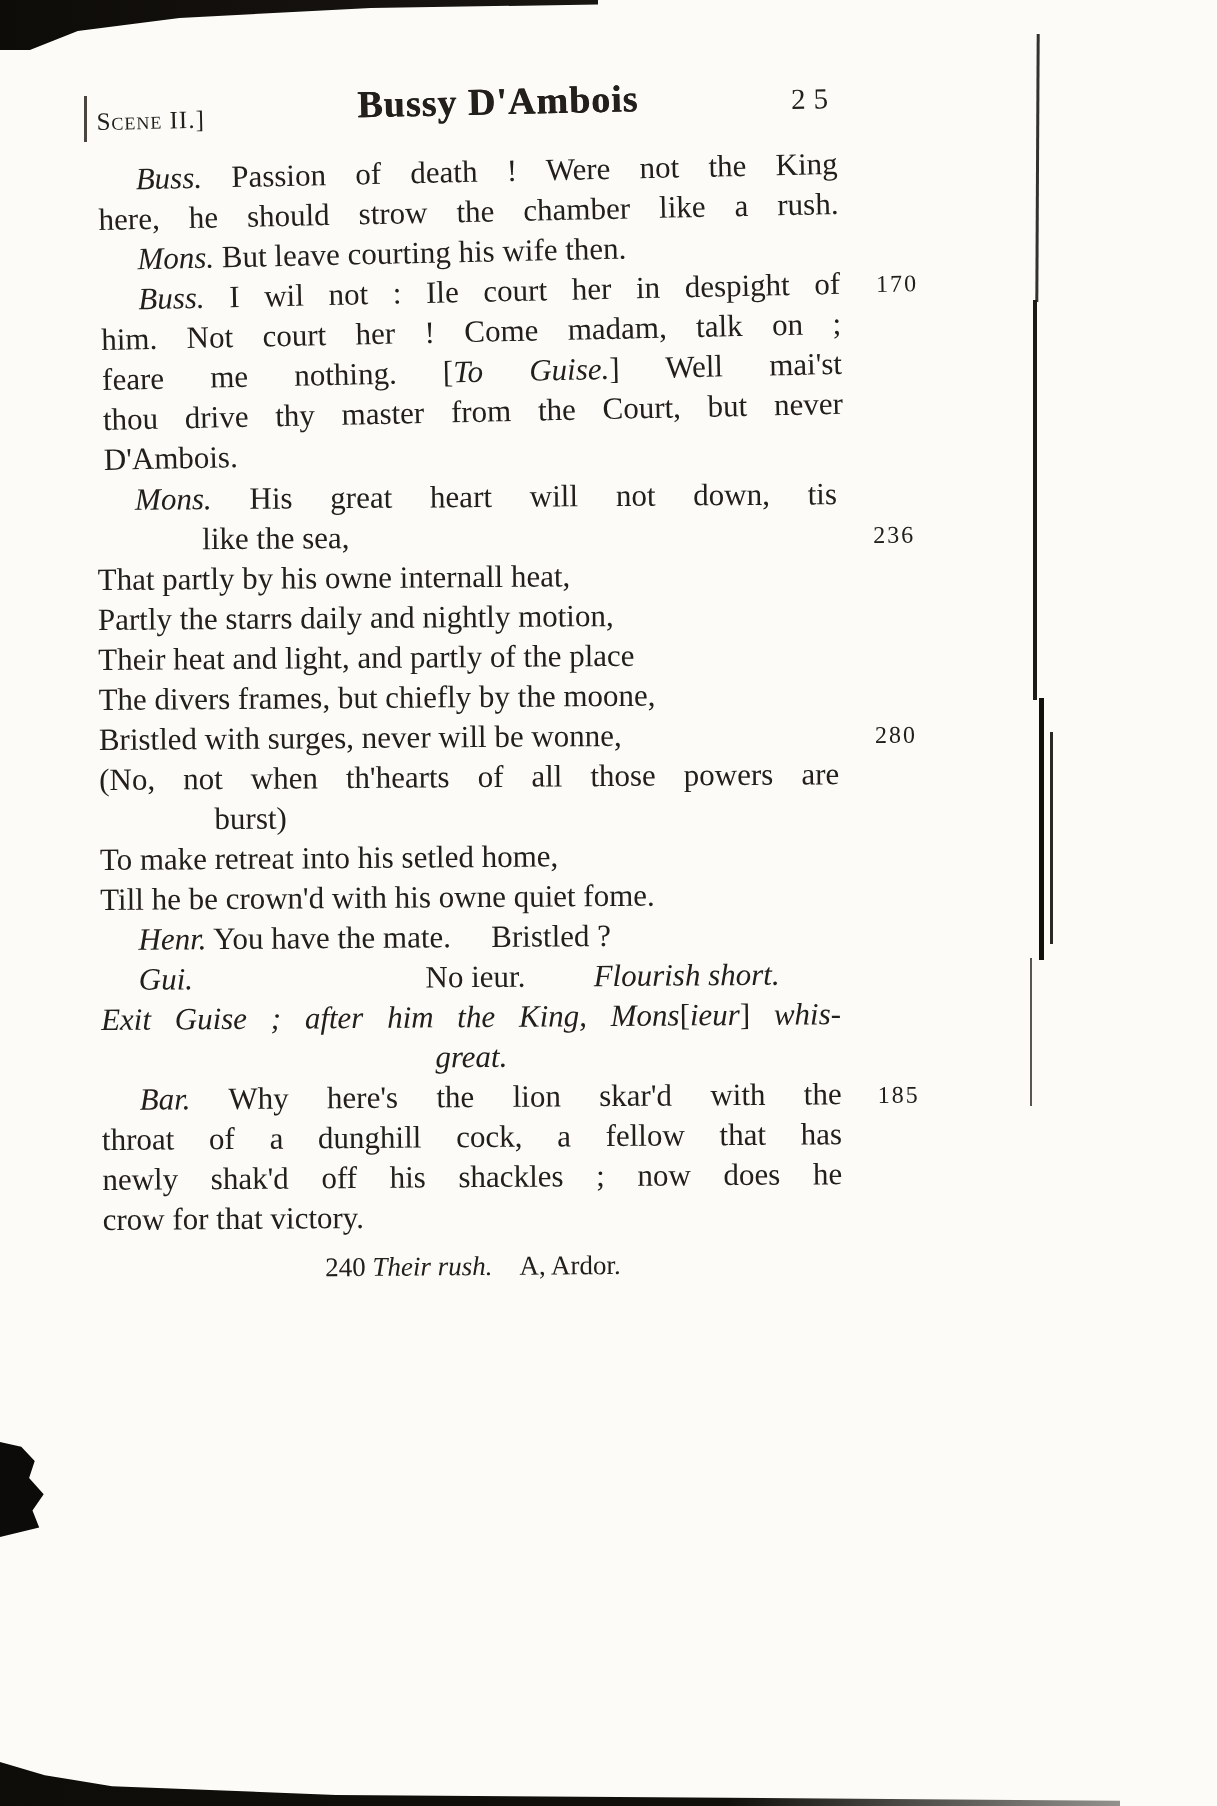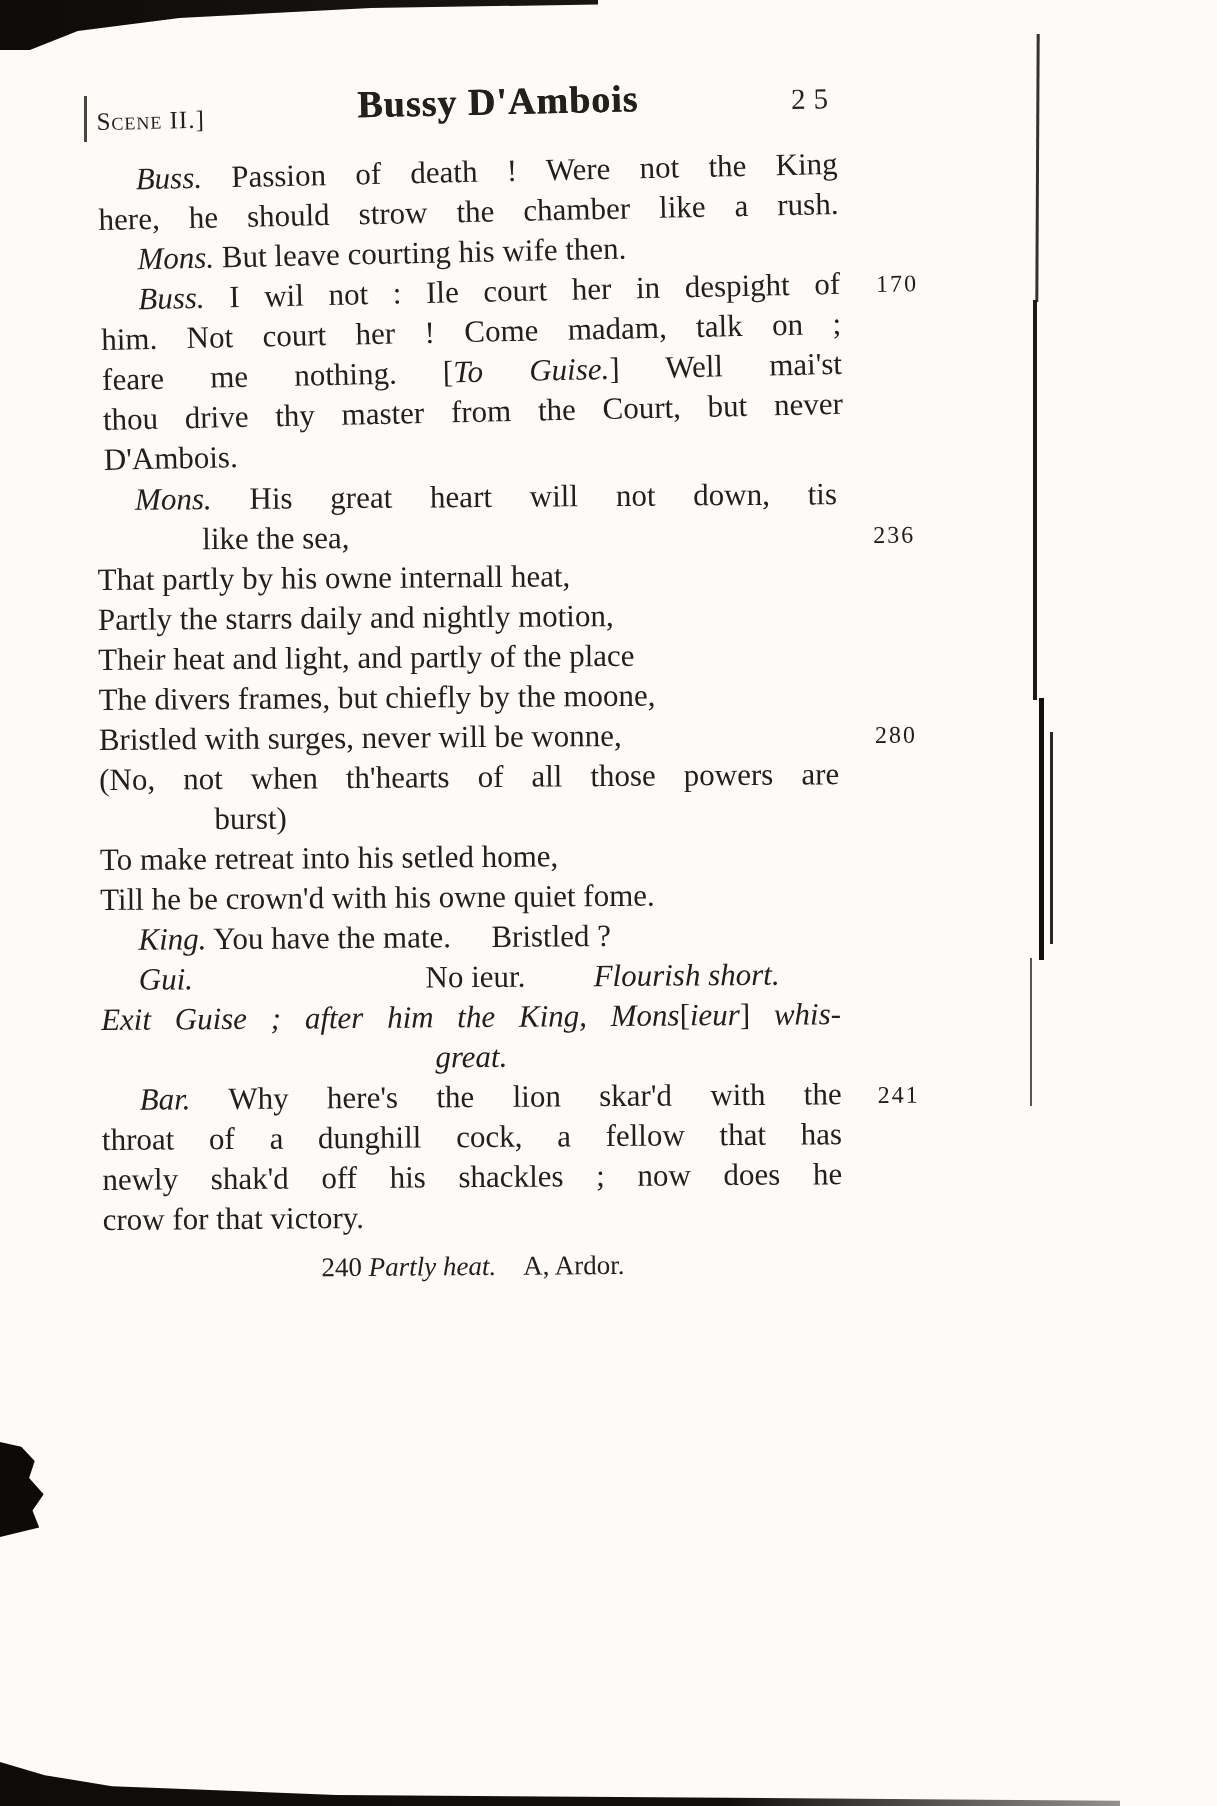--- a/index.html
+++ b/index.html
@@ -139,26 +139,26 @@
           <div class="line" style="padding-left: 105px;"><span class="rm">like the sea,</span><span class="lnum">236</span></div>
           <div class="line"><span class="rm">That partly by his owne internall heat,</span></div>
           <div class="line"><span class="rm">Partly the starrs daily and nightly motion,</span></div>
           <div class="line"><span class="rm">Their heat and light, and partly of the place</span></div>
           <div class="line"><span class="rm">The divers frames, but chiefly by the moone,</span></div>
           <div class="line"><span class="rm">Bristled with surges, never will be wonne,</span><span class="lnum">280</span></div>
           <div class="line justify"><span class="rm">(No, not when th'hearts of all those powers are</span></div>
           <div class="line" style="padding-left: 115px;"><span class="rm">burst)</span></div>
           <div class="line"><span class="rm">To make retreat into his setled home,</span></div>
           <div class="line"><span class="rm">Till he be crown'd with his owne quiet fome.</span></div>
-          <div class="line" style="padding-left: 38px;"><span class="it">King.</span><span class="rm"> You have the mate.</span><span class="gap" style="width: 1.3em;"></span><span class="rm">Bristled ?</span></div>
+          <div class="line" style="padding-left: 38px;"><span class="it">Henr.</span><span class="rm"> You have the mate.</span><span class="gap" style="width: 1.3em;"></span><span class="rm">Bristled ?</span></div>
           <div class="line" style="padding-left: 38px;"><span class="it">Gui.</span><span class="gap" style="width: 7.5em;"></span><span class="rm">No ieur.</span><span class="gap" style="width: 2.2em;"></span><span class="it">Flourish short.</span></div>
           <div class="line justify"><span class="it">Exit Guise ; after him the King, Mons</span><span class="rm">[</span><span class="it">ieur</span><span class="rm">]</span><span class="it"> whis-</span></div>
           <div class="line" style="text-align: center;"><span class="it">great.</span></div>
-          <div class="line justify" style="padding-left: 38px;"><span class="it">Bar.</span><span class="rm"> Why here's the lion skar'd with the</span><span class="lnum">241</span></div>
+          <div class="line justify" style="padding-left: 38px;"><span class="it">Bar.</span><span class="rm"> Why here's the lion skar'd with the</span><span class="lnum">185</span></div>
           <div class="line justify"><span class="rm">throat of a dunghill cock, a fellow that has</span></div>
           <div class="line justify"><span class="rm">newly shak'd off his shackles ; now does he</span></div>
           <div class="line"><span class="rm">crow for that victory.</span></div>
         </div>
-      <div class="footnote" id="footnote"><span class="rm">240 </span><span class="it">Partly heat.</span><span class="gap" style="width: 1em;"></span><span class="rm">A, Ardor.</span></div>
+      <div class="footnote" id="footnote"><span class="rm">240 </span><span class="it">Their rush.</span><span class="gap" style="width: 1em;"></span><span class="rm">A, Ardor.</span></div>
     </div>
 
   </div>
 </div>
 
 </body></html>

